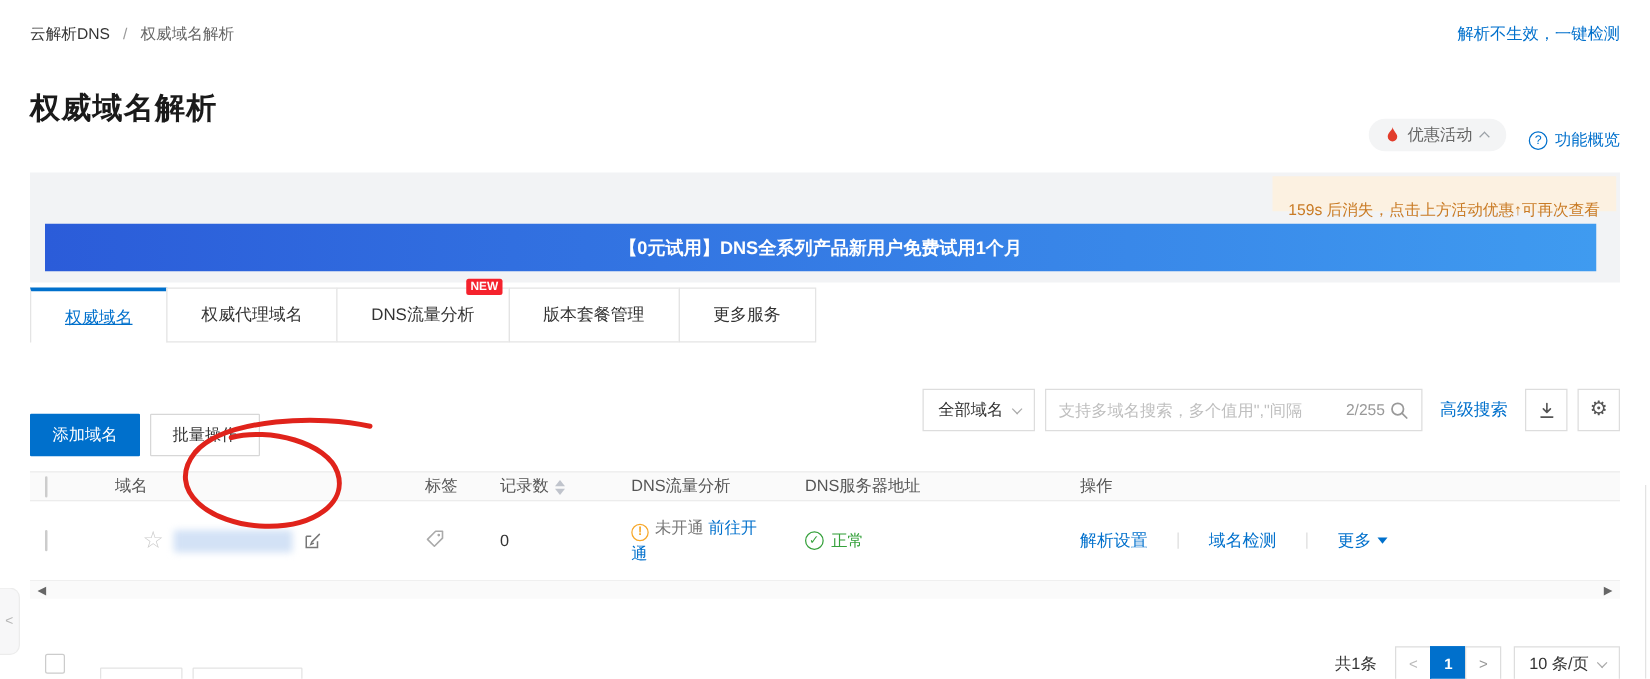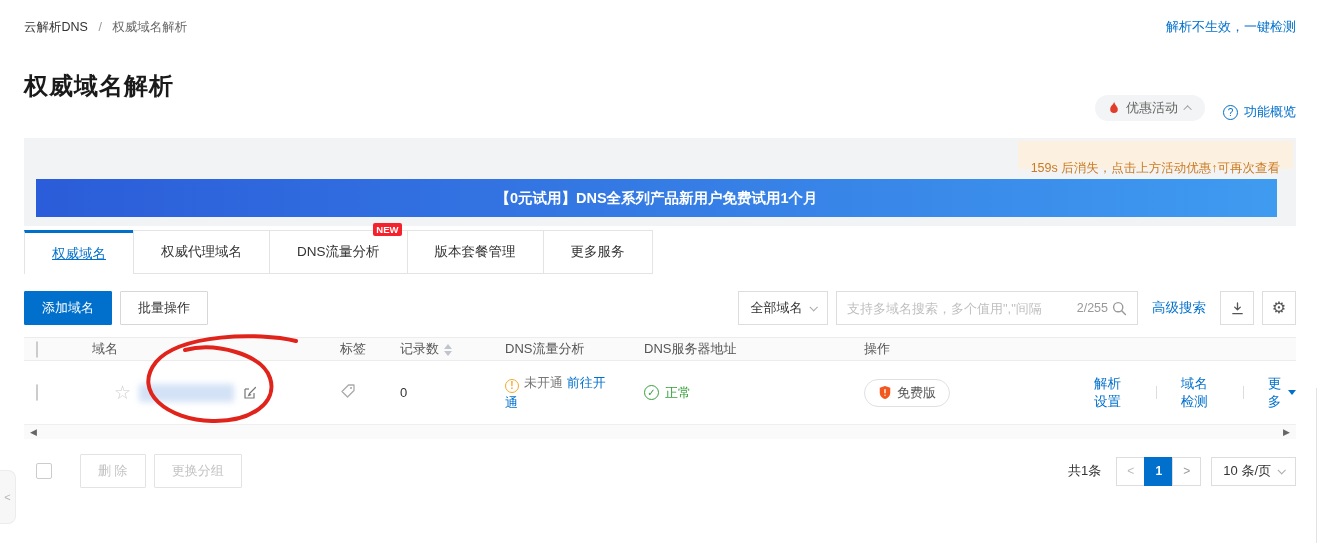--- a/index.html
+++ b/index.html
@@ -36,21 +36,21 @@
 
   
   .tabs { margin-top:4px; display:flex; height:44px; }
   .tab { position:relative; display:flex; align-items:center; justify-content:center; padding:0 27px; font-size:13.5px; color:#333; background:#fff; border:1px solid #e4e4e4; margin-left:-1px; cursor:pointer; }
   .tab:first-child { margin-left:0; }
   .tab.active { border-top:3px solid #0070cc; border-bottom:none; color:#0070cc;text-decoration:underline; }
   .new-badge { position:absolute; top:-8px; right:5px; background:#f5222d; color:#fff; font-size:9.5px; font-weight:bold; padding:1px 3px; border-radius:2px; line-height:11px; }
 
   
   .toolbar { margin-top:17px; display:flex; align-items:center; }
-  .btn { height:34px; font-size:13px; display:inline-flex; align-items:center; justify-content:center; padding:0 17px; border:1px solid #d7d7d7; background:#fff; color:#333; cursor:pointer; border-radius:1px; }
+  .btn { height:34px; font-size:13px; display:inline-flex; align-items:center; justify-content:center; padding:0 17px; border:1px solid #d7d7d7; background:#fff; color:#333; cursor:pointer; border-radius:1px;margin-top:40px; }
   .btn-primary { background:#0070cc; border-color:#0070cc; color:#fff; }
   .btn + .btn { margin-left:8px; }
   .toolbar-right { margin-left:auto; display:flex; align-items:center; }
   .filter-select { height:34px; width:90px; border:1px solid #ddd; background:#fff; display:flex; align-items:center; justify-content:center; font-size:13px; color:#333; cursor:pointer; }
   .chev-down { display:inline-block; width:6px; height:6px; border-right:1.3px solid #aaa; border-bottom:1.3px solid #aaa; transform:rotate(45deg) translateY(-1px); margin-left:7px; }
   .search-box { height:34px; width:302px; border:1px solid #ddd; margin-left:8px; display:flex; align-items:center; padding:0 10px; background:#fff; }
   .search-box input { flex:1; border:none; outline:none; font-size:13px; color:#333; font-family:inherit; background:transparent; min-width:0; }
   .search-box input::placeholder { color:#bfbfbf; }
   .char-counter { font-size:12.5px; color:#999; margin-right:4px; white-space:nowrap; }
   .advanced-link { color:#0070cc; font-size:13.5px; margin:0 14px; cursor:pointer; white-space:nowrap; }
@@ -236,30 +236,20 @@
           <span class="warn-circle">!</span><span>未开通</span>
           <span class="go-link">前往开通</span>
         </div>
       </div>
       <div class="c-dns">
         <div class="ok-wrap">
           <span class="ok-circle">✓</span>
           <span>正常</span>
         </div>
       </div>
-      <div class="c-plan">
-        <span class="plan-pill">
-          <svg width="14" height="15" viewBox="0 0 16 17">
-            <path d="M8 1 L14 3.2 V8.5 C14 12.5 11.2 15.1 8 16 C4.8 15.1 2 12.5 2 8.5 V3.2 Z" fill="#f2571d"></path>
-            <rect x="7.2" y="4.5" width="1.6" height="5" rx="0.8" fill="#fff"></rect>
-            <rect x="7.2" y="10.8" width="1.6" height="1.6" rx="0.8" fill="#fff"></rect>
-          </svg>
-          <span>免费版</span>
-        </span>
-      </div>
       <div class="c-act">
         <div class="act-links">
           <span class="act-link">解析设置</span>
           <span class="v-div"></span>
           <span class="act-link">域名检测</span>
           <span class="v-div"></span>
           <span class="act-link">
             <span>更多</span>
             <span class="caret-dn-blue"></span>
           </span>

